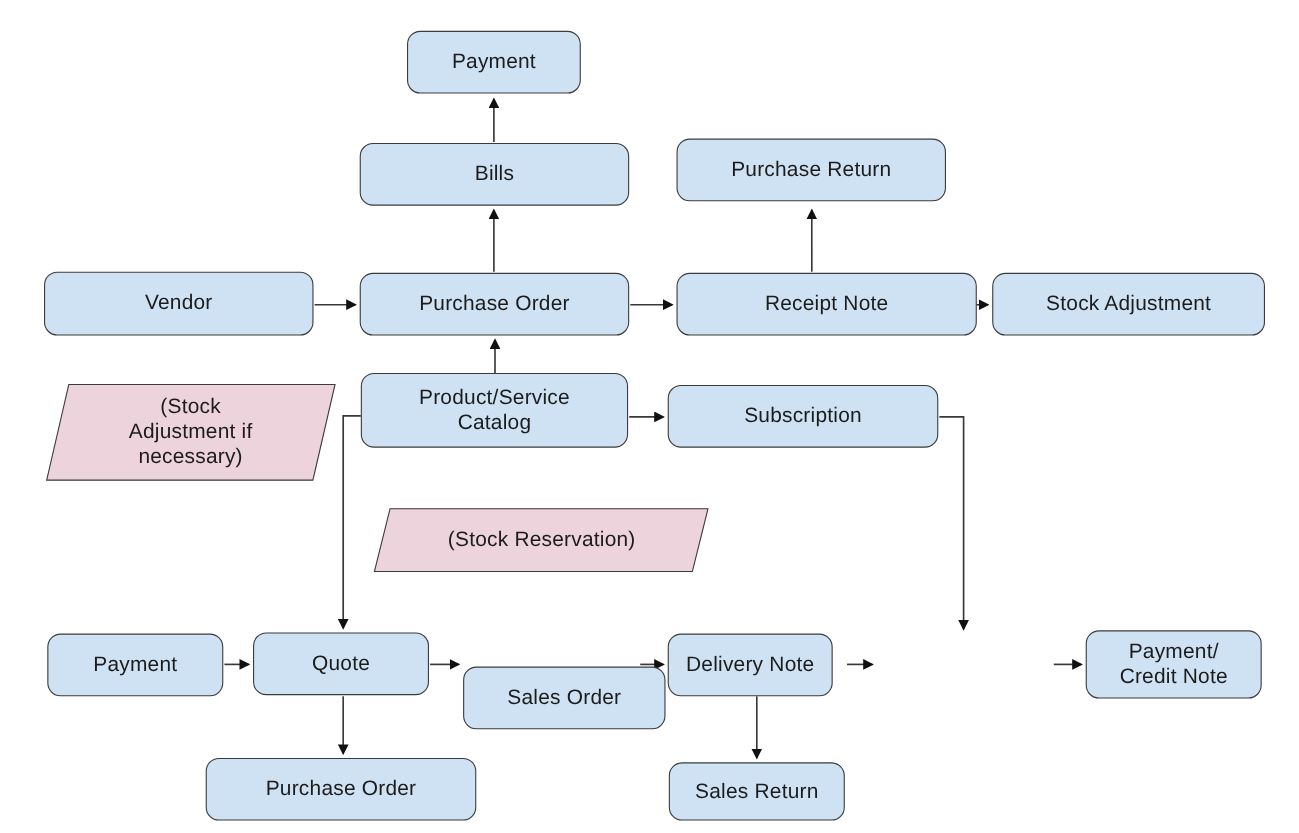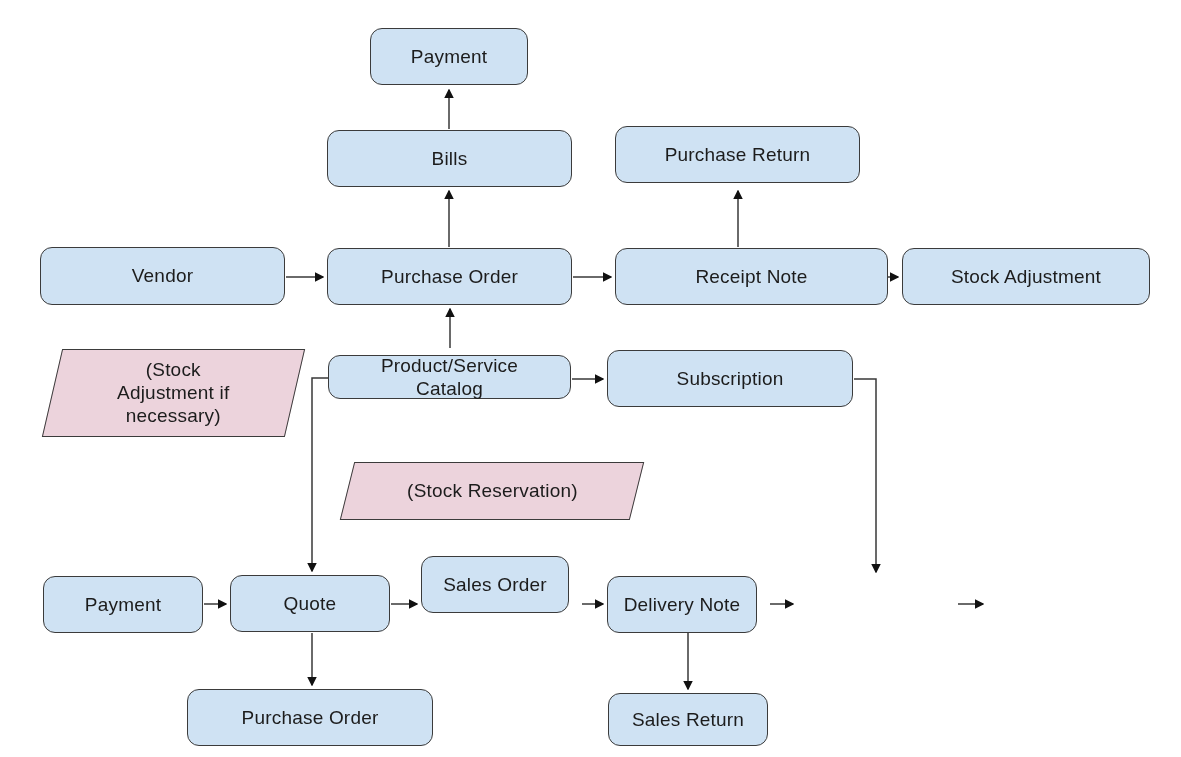--- a/index.html
+++ b/index.html
@@ -25,26 +25,26 @@
   .skew14 > span{transform:skewX(14deg);display:block;}
 
   #n-payment{left:370px;top:13px;width:158px;height:57px}
   #n-bills{left:327px;top:115px;width:245px;height:57px}
   #n-preturn{left:615px;top:111px;width:245px;height:57px}
   #n-vendor{left:40px;top:232px;width:245px;height:58px}
   #n-po{left:327px;top:233px;width:245px;height:57px}
   #n-receipt{left:615px;top:233px;width:273px;height:57px}
   #n-stockadj{left:902px;top:233px;width:248px;height:57px}
   #n-note1{left:52px;top:334px;width:243px;height:88px}
-  #n-psc{left:328px;top:340px;width:243px;height:44px}
+  #n-psc{left:328px;top:324px;width:243px;height:68px}
   #n-subscription{left:607px;top:335px;width:246px;height:57px}
   #n-note2{left:347px;top:447px;width:290px;height:58px}
   #n-customer{left:43px;top:561px;width:160px;height:57px}
   #n-quote{left:230px;top:560px;width:160px;height:57px}
-  #n-salesorder{left:421px;top:541px;width:148px;height:57px}
+  #n-salesorder{left:421px;top:591px;width:184px;height:57px}
   #n-delivery{left:607px;top:561px;width:150px;height:57px}
   #n-invoices{left:797px;top:561px;width:160px;height:57px}
   #n-pcn{left:987px;top:558px;width:160px;height:62px}
   #n-po2{left:187px;top:674px;width:246px;height:57px}
   #n-salesreturn{left:608px;top:678px;width:160px;height:53px}
 </style>
 </head>
 <body>
 
 <div id="canvas">
@@ -119,20 +119,24 @@
   </div>
   <div class="node" id="n-quote">
     <span>Quote</span>
   </div>
   <div class="node" id="n-salesorder">
     <span>Sales Order</span>
   </div>
   <div class="node" id="n-delivery">
     <span>Delivery Note</span>
   </div>
+  <div class="node" id="n-pcn">
+    <span>Payment/
+Credit Note</span>
+  </div>
 
   <div class="node" id="n-po2">
     <span>Purchase Order</span>
   </div>
   <div class="node" id="n-salesreturn">
     <span>Sales Return</span>
   </div>
 
 </div>
 

